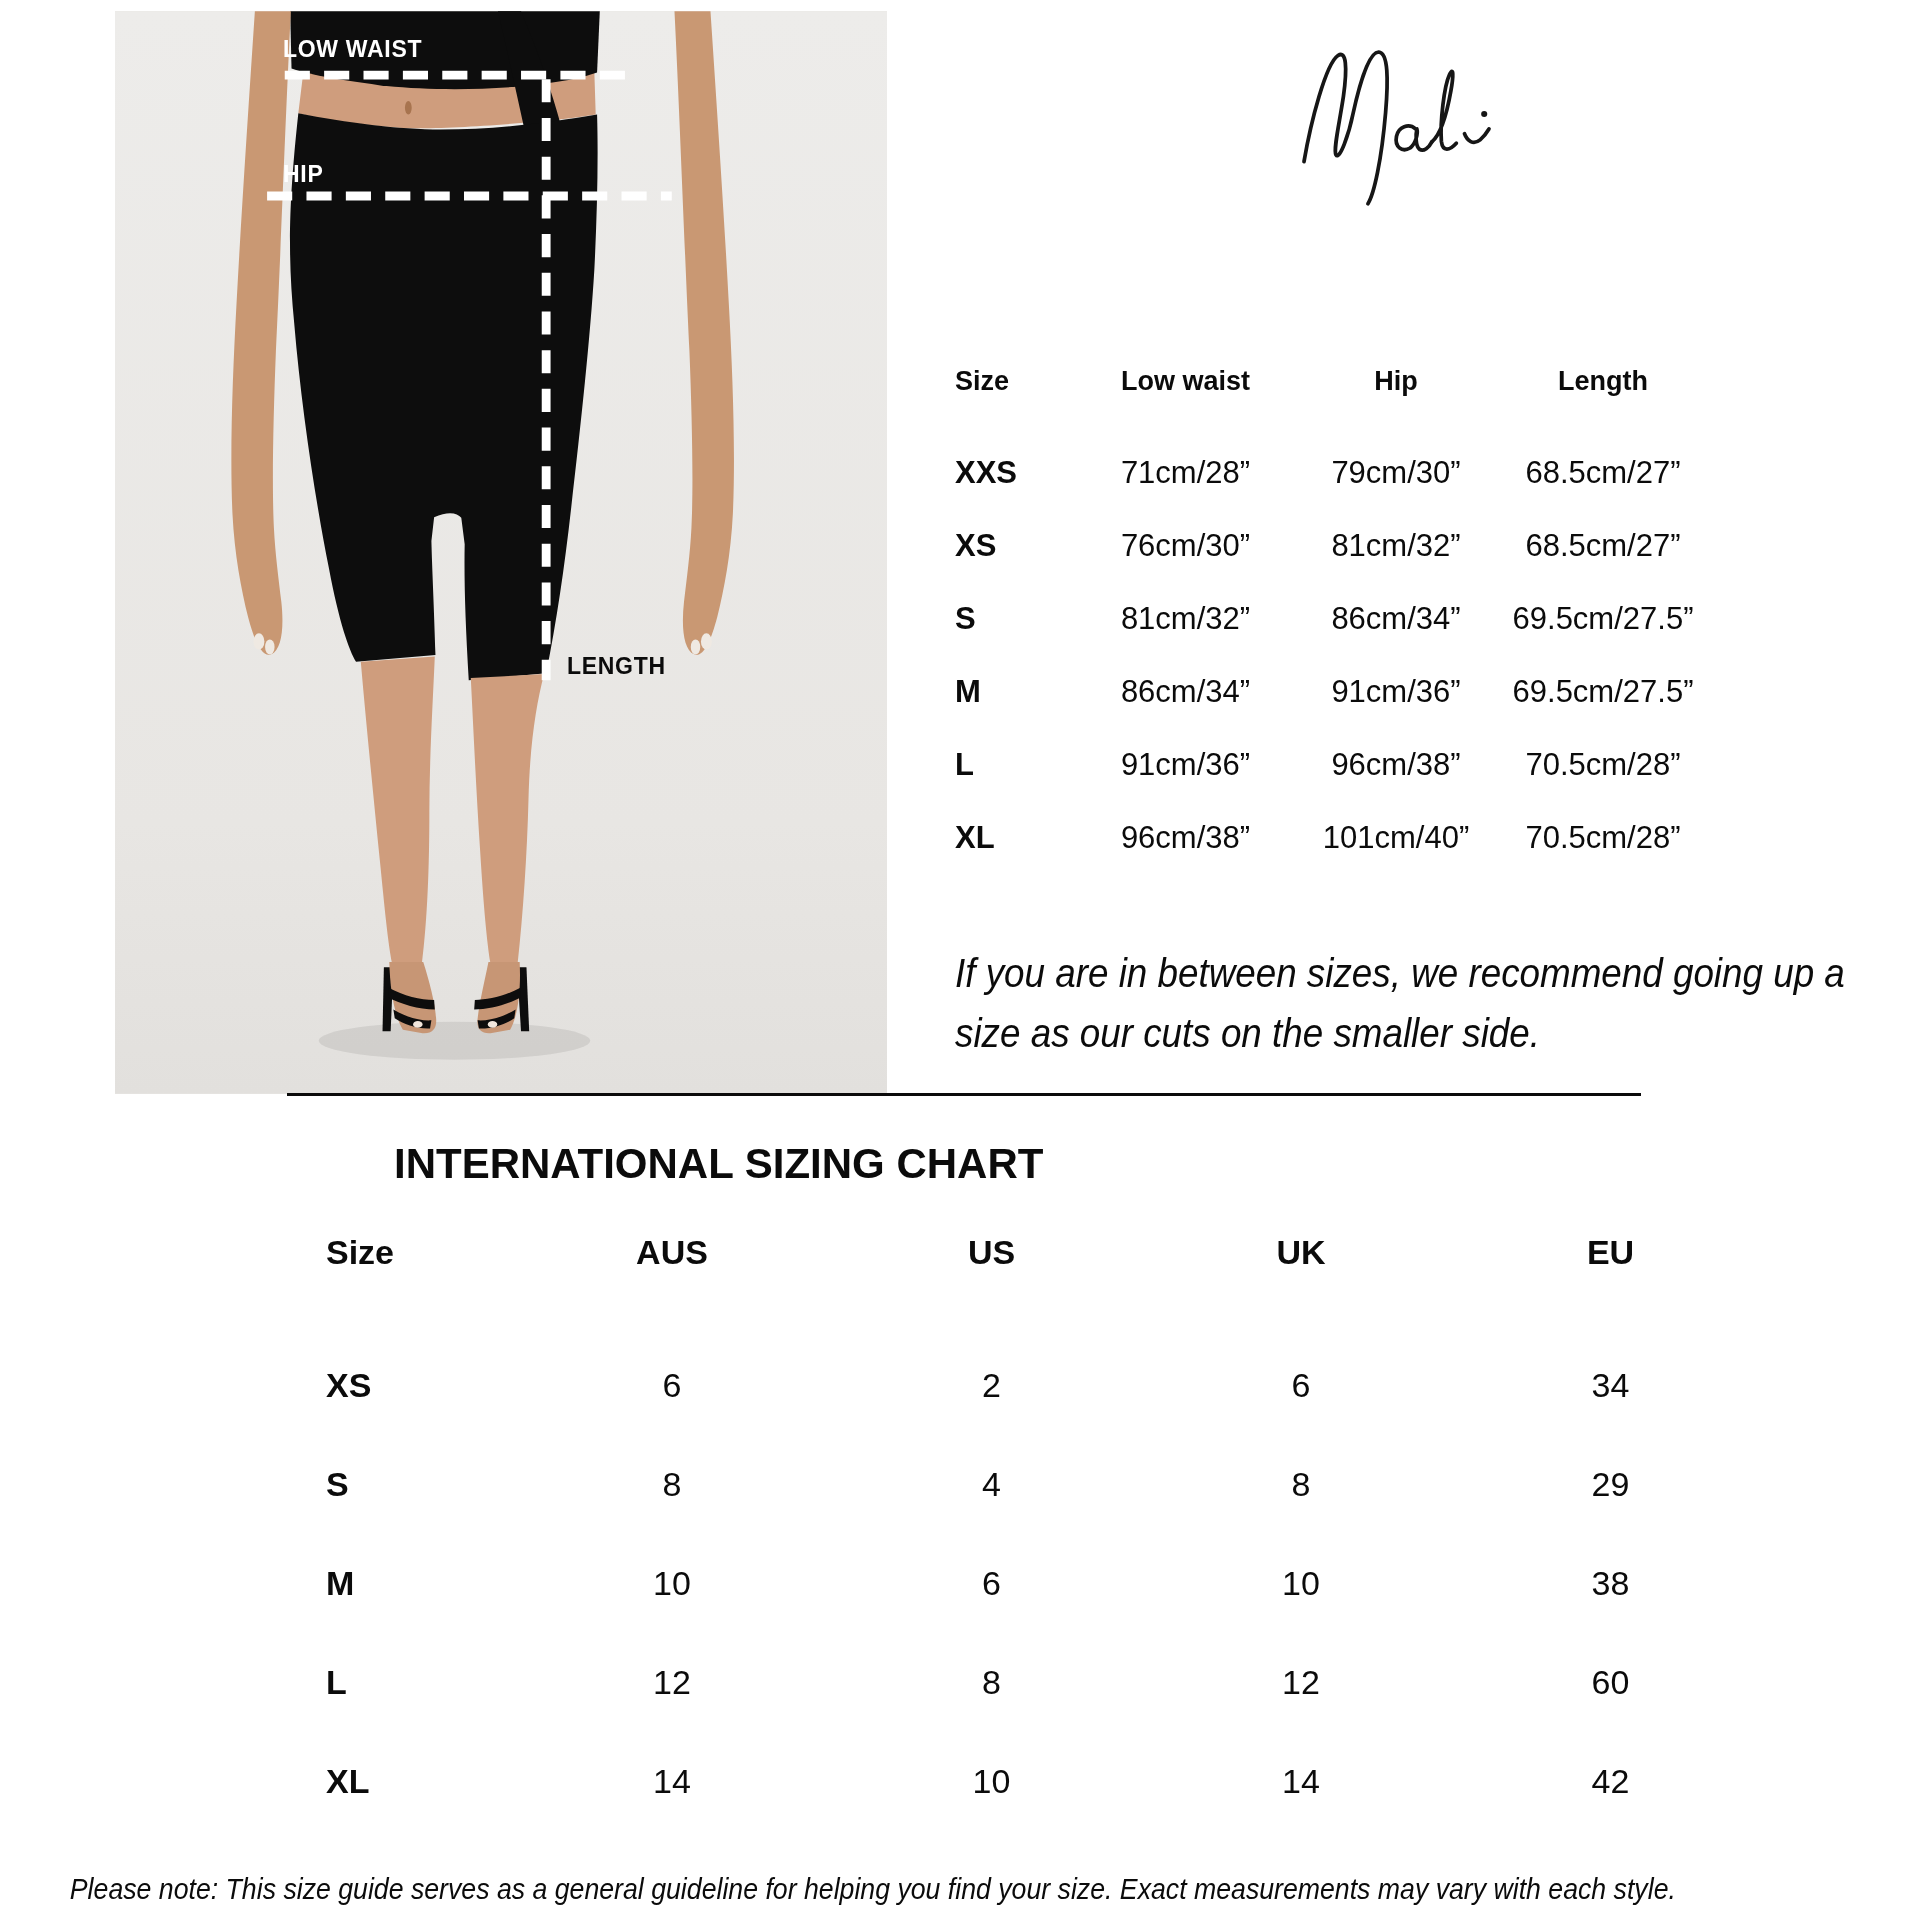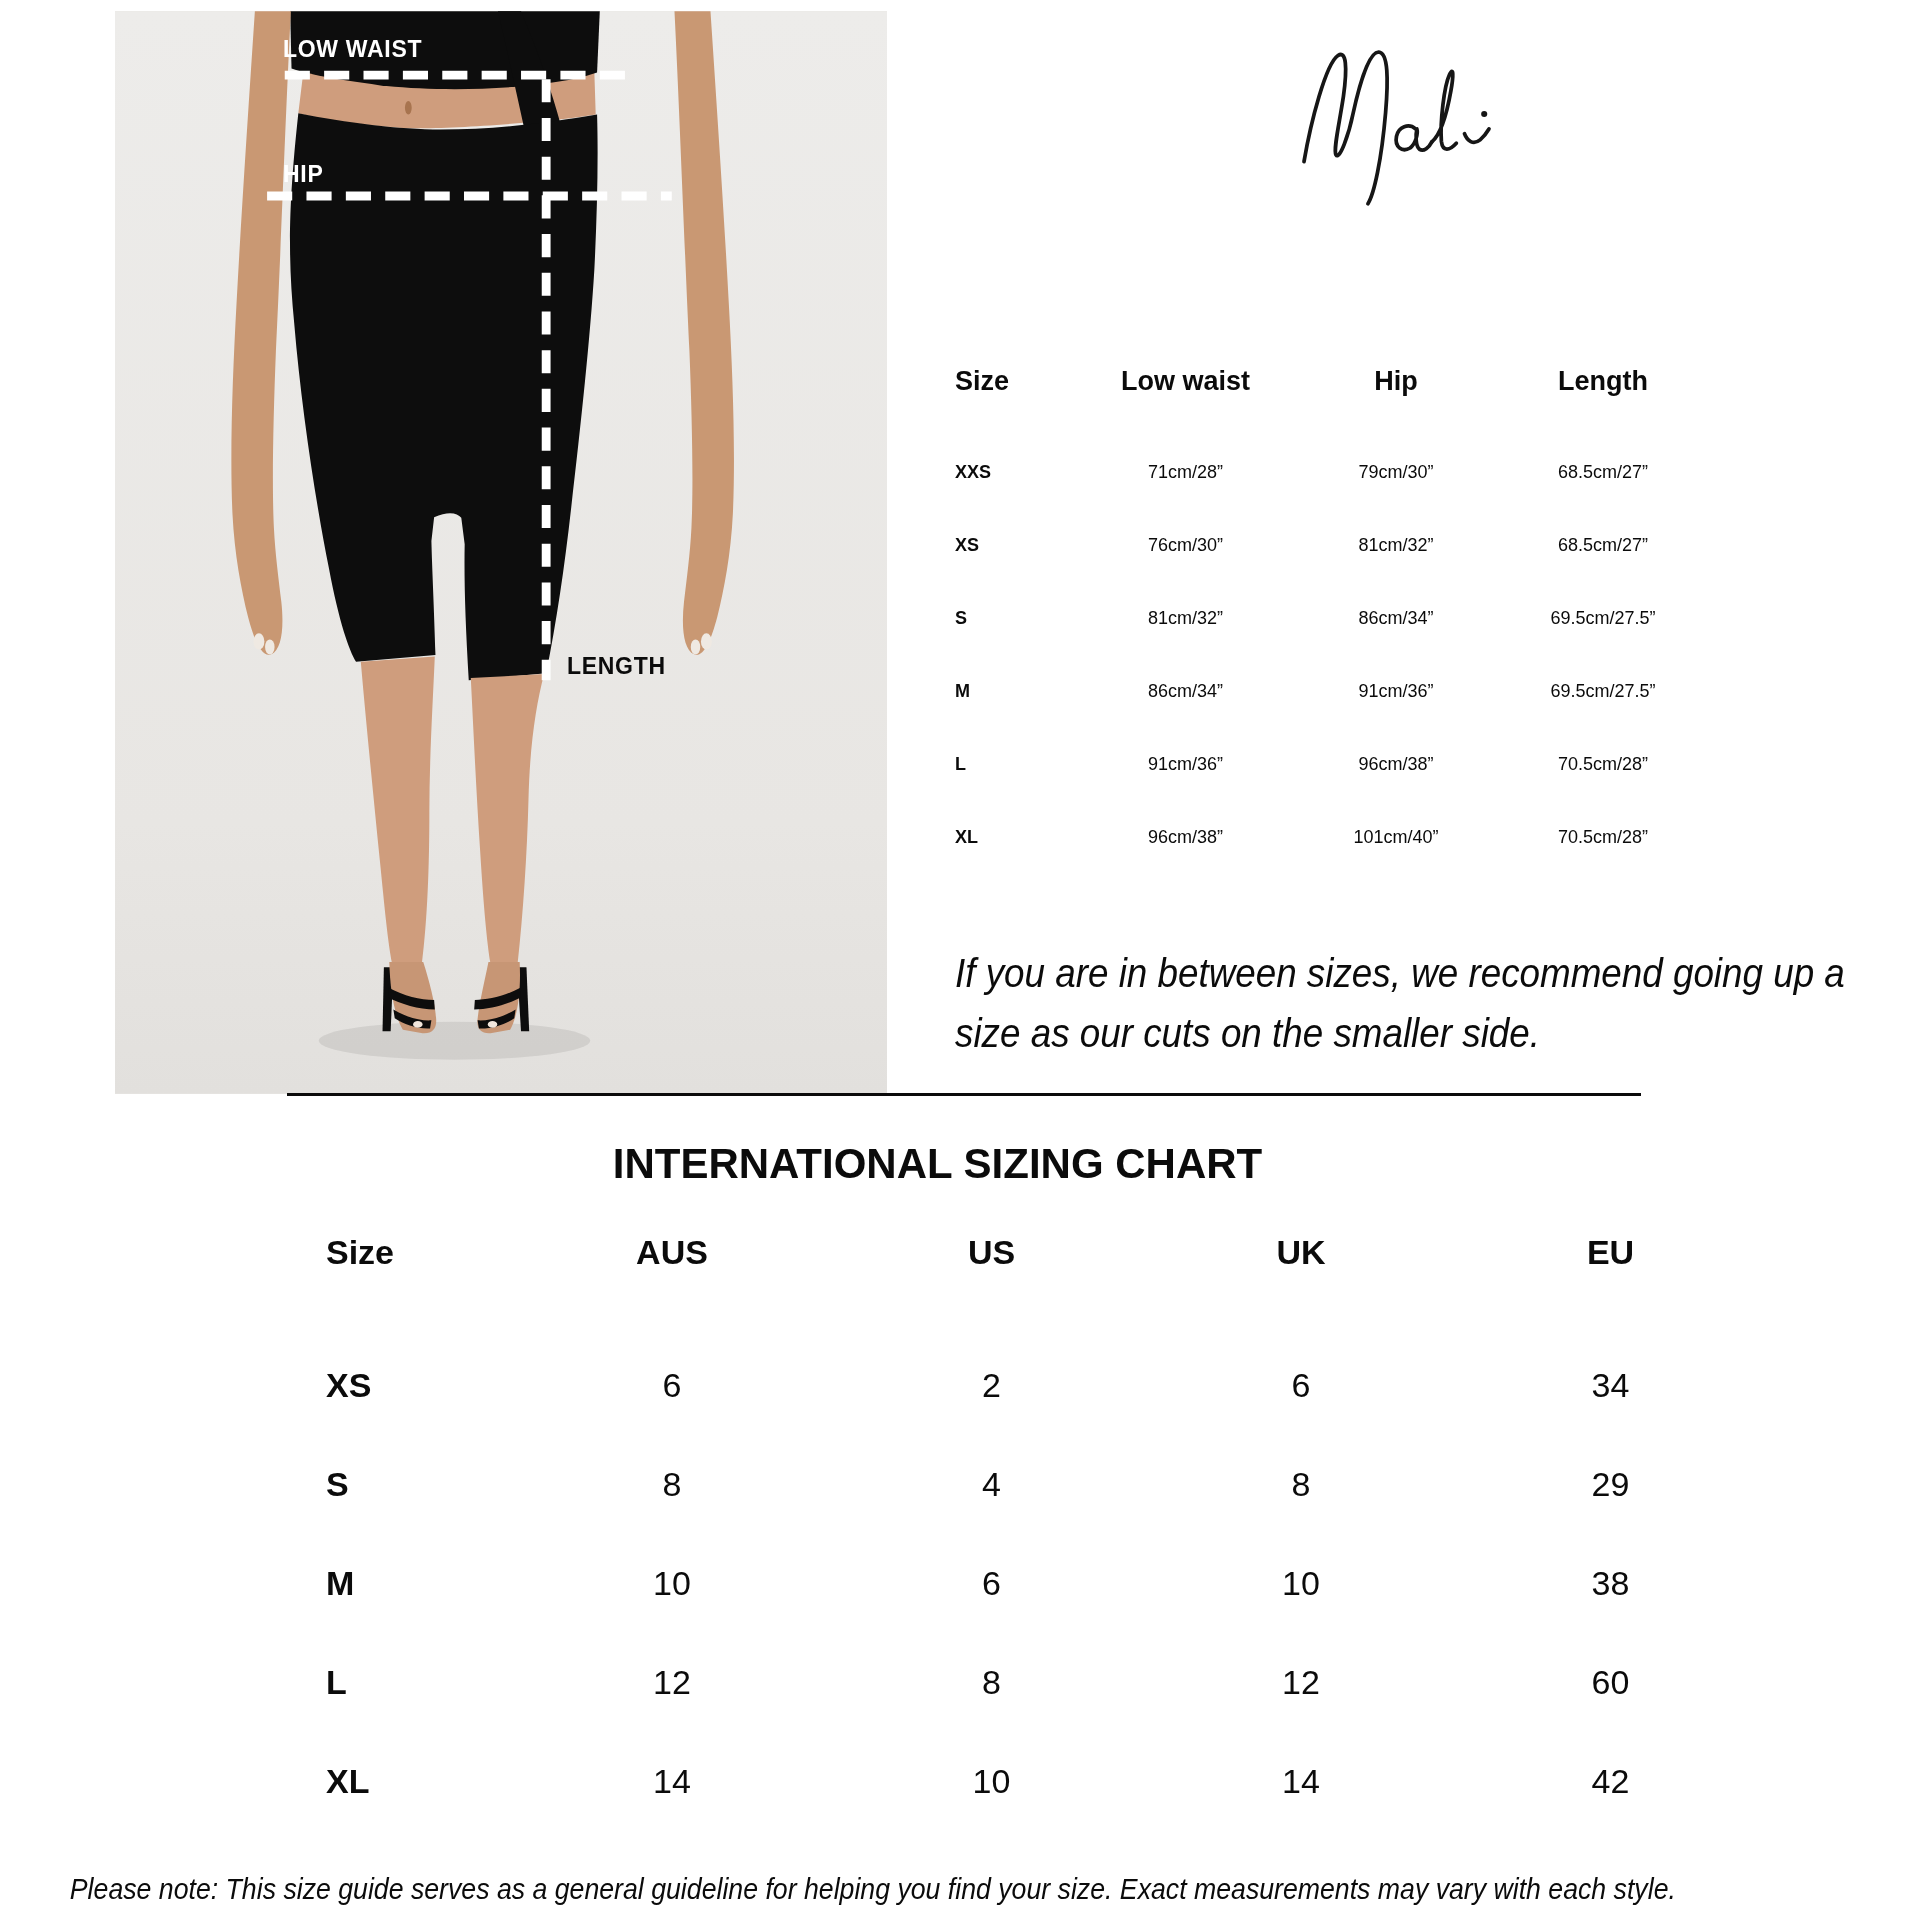--- a/index.html
+++ b/index.html
@@ -19,34 +19,34 @@
   
   #logo{position:absolute;left:1294px;top:35px;width:224px;height:170px;}
 
   
   #garment-title{position:absolute;left:927px;top:245px;width:951px;text-align:center;
                  font-size:45px;font-weight:bold;white-space:nowrap;}
   .gcols{display:grid;grid-template-columns:115px 231px 190px 224px;align-items:center;}
   #garment-header{position:absolute;left:955px;top:353px;height:35px;}
   #garment-rows{position:absolute;left:955px;top:425px;grid-auto-rows:73px;}
   #garment-header .th{font-size:27px;font-weight:bold;text-align:center;}
-  #garment-rows .td{font-size:18px;text-align:center;}
+  #garment-rows .td{font-size:31px;text-align:center;}
   .gcols .first{text-align:left !important;}
   .gcols .size-label{font-weight:bold;}
 
   #garment-note{position:absolute;left:955px;top:932px;width:972px;
                 font-size:40px;font-style:italic;line-height:1.5;text-decoration:underline;}
   .squeeze-l{display:inline-block;transform:scaleX(0.92);transform-origin:0 50%;}
   .squeeze-c{display:inline-block;transform:scaleX(0.92);transform-origin:50% 50%;}
 
   
   #divider{position:absolute;left:287px;top:1082px;width:1354px;height:3.4px;background:#0b0b0b;}
 
   
-  #intl-title{position:absolute;left:394px;top:1129px;width:1087px;text-align:center;
+  #intl-title{position:absolute;left:394px;top:1129px;width:1087px;
               font-size:42px;font-weight:bold;white-space:nowrap;}
   .icols{display:grid;grid-template-columns:183px 326px 313px 306px 313px;align-items:center;}
   #intl-header{position:absolute;left:326px;top:1220px;height:43px;}
   #intl-rows{position:absolute;left:326px;top:1325px;grid-auto-rows:99px;}
   #intl-header .th{font-size:34px;font-weight:bold;text-align:center;}
   #intl-rows .td{font-size:34px;text-align:center;}
   .icols .first{text-align:left !important;}
   .icols .size-label{font-weight:bold;font-size:35px;}
 
   

